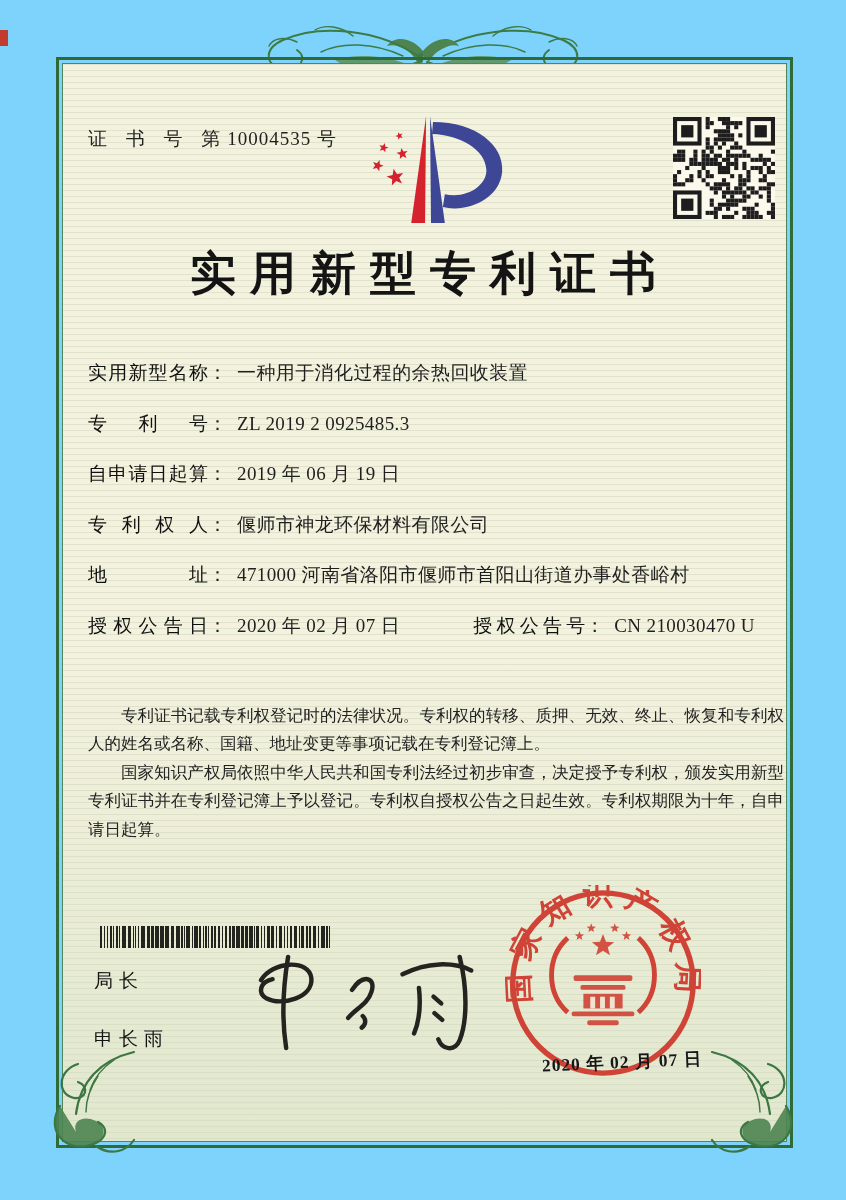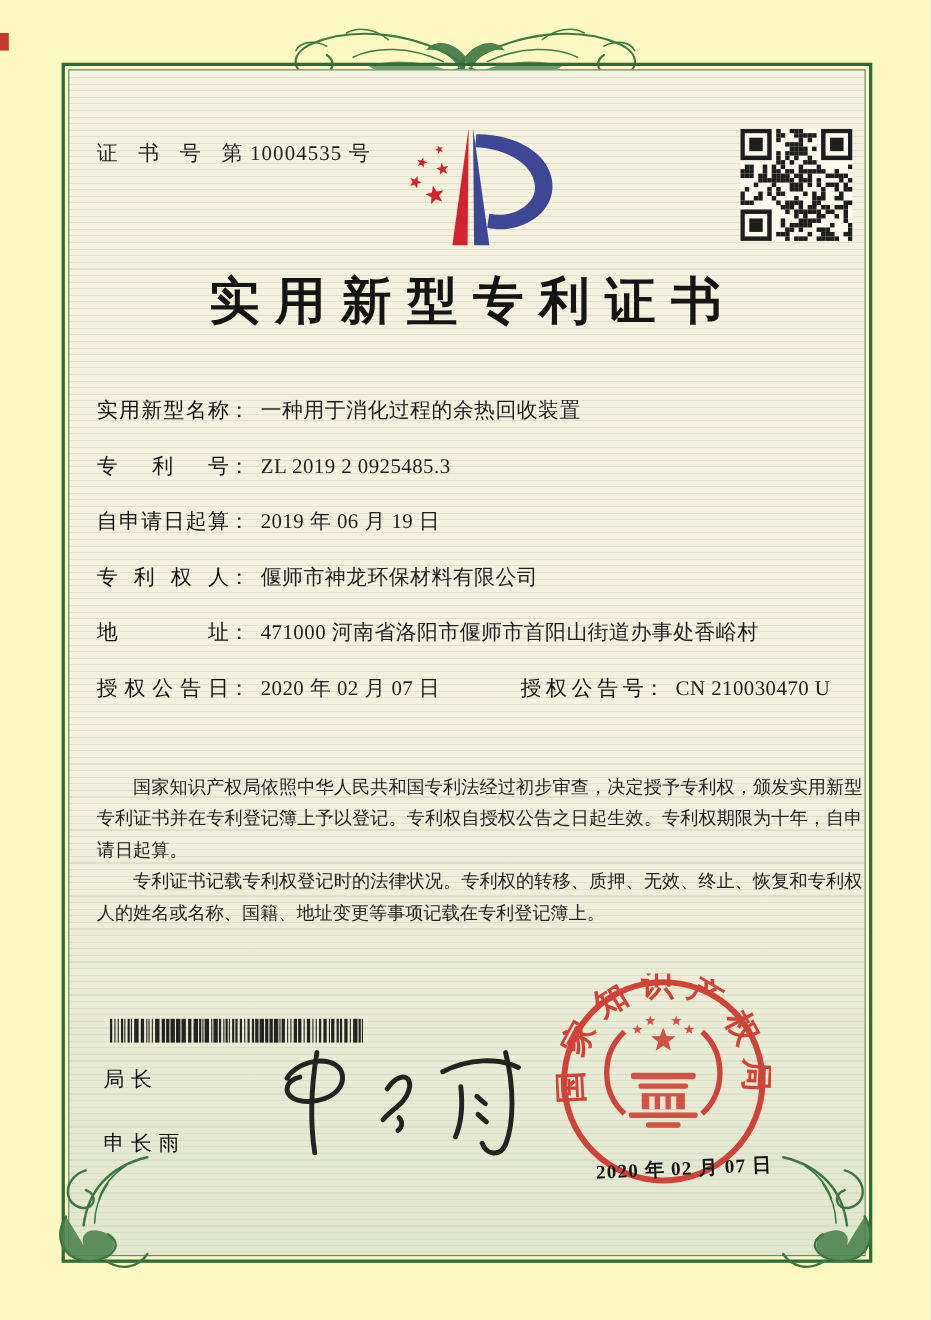--- a/index.html
+++ b/index.html
@@ -1,18 +1,18 @@
 <!DOCTYPE html>
 <html><head>
 <meta charset="utf-8">
 <style>
   html,body { margin:0; padding:0; background:#e9e4d2; }
   .sheet {
     position:relative; width:846px; height:1200px; overflow:hidden;
-    background:#fef9c3;
+    background:#7dd3fc;
     font-family:"Liberation Serif","DejaVu Serif",serif;
     color:#1f1f1f;
   }
   
   .frame-outer {
     position:absolute; left:56px; top:57px; width:731px; height:1085px;
     border:3px solid #2e6b36;
   }
   .frame-inner {
     position:absolute; inset:3px; border:1px solid #528557;
@@ -384,22 +384,22 @@
     </div>
     <div class="field-row">
       <span class="f-label">地址</span><span class="f-colon">：</span><span class="f-value">471000 河南省洛阳市偃师市首阳山街道办事处香峪村</span>
     </div>
     <div class="field-row">
       <span class="f-label">授权公告日</span><span class="f-colon">：</span><span class="f-value">2020 年 02 月 07 日</span><span class="pair2"><span class="f-label narrow">授权公告号</span><span class="f-colon">：</span><span class="f-value">CN 210030470 U</span></span>
     </div>
   </div>
 
   <div class="body-text">
+    <p>专利证书记载专利权登记时的法律状况。专利权的转移、质押、无效、终止、恢复和专利权人的姓名或名称、国籍、地址变更等事项记载在专利登记簿上。</p>
     <p>国家知识产权局依照中华人民共和国专利法经过初步审查，决定授予专利权，颁发实用新型专利证书并在专利登记簿上予以登记。专利权自授权公告之日起生效。专利权期限为十年，自申请日起算。</p>
-    <p>专利证书记载专利权登记时的法律状况。专利权的转移、质押、无效、终止、恢复和专利权人的姓名或名称、国籍、地址变更等事项记载在专利登记簿上。</p>
   </div>
 
   <svg class="barcode" viewBox="0 0 235 22" preserveAspectRatio="none">
     <g id="barcode-bars" fill="#24241f">
         <rect x="0" y="0" width="2" height="22"></rect>
         <rect x="4" y="0" width="1" height="22"></rect>
         <rect x="7" y="0" width="1" height="22"></rect>
         <rect x="10" y="0" width="2" height="22"></rect>
         <rect x="13" y="0" width="1" height="22"></rect>
         <rect x="16" y="0" width="2" height="22"></rect>

